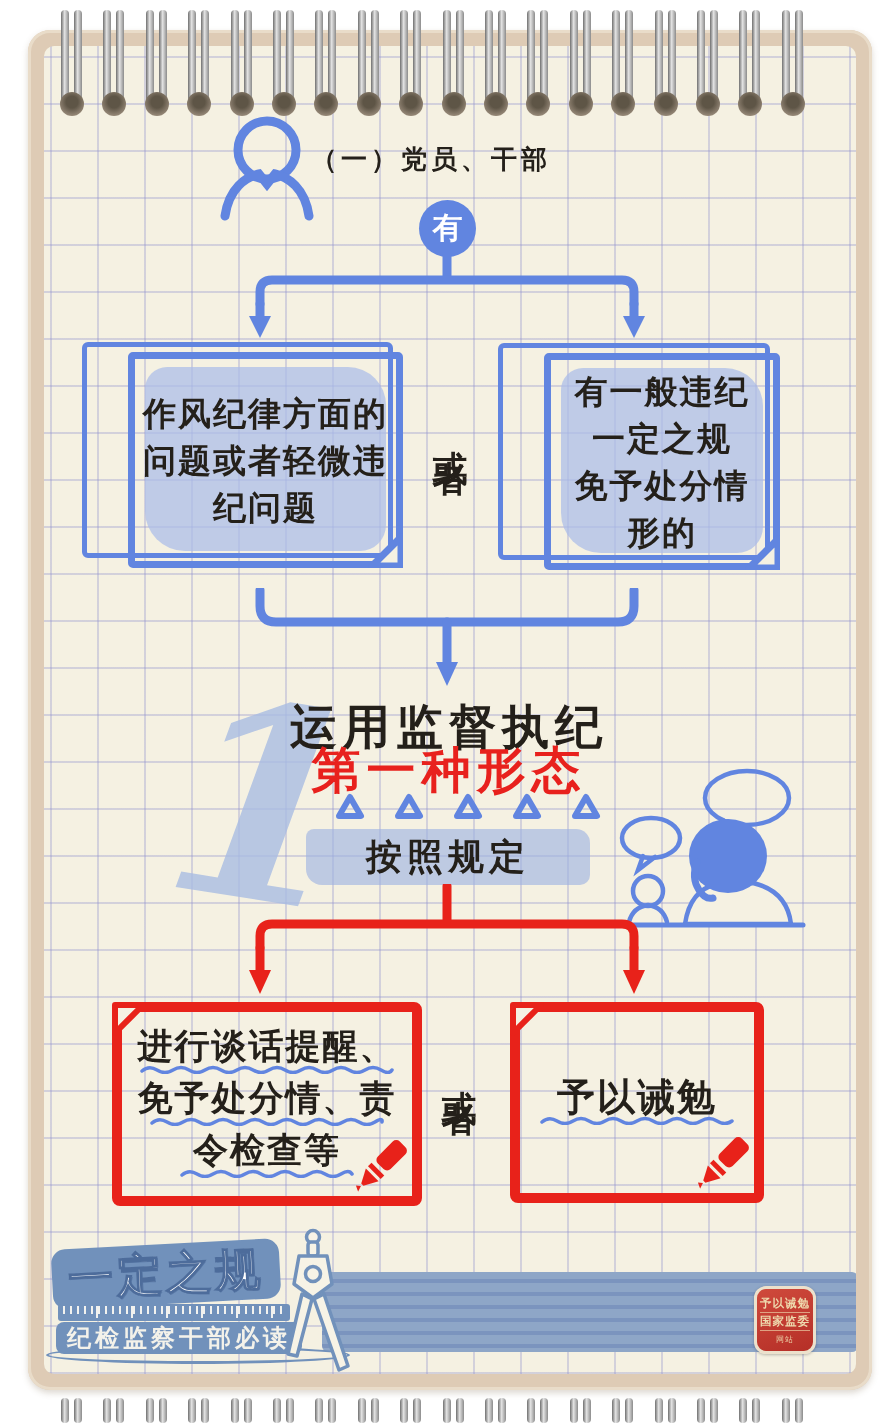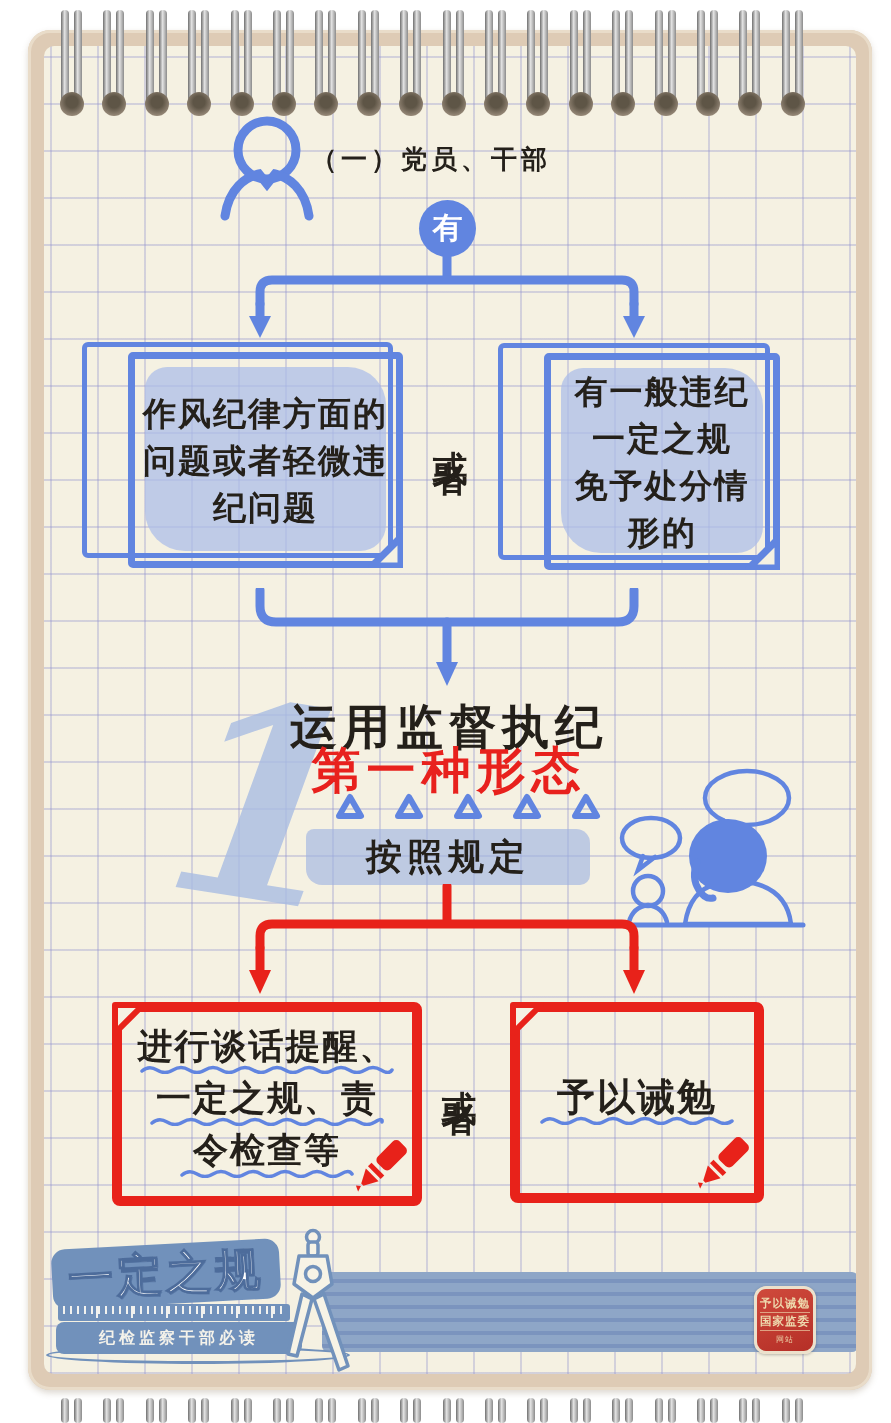--- a/index.html
+++ b/index.html
@@ -111,21 +111,21 @@
     -webkit-text-stroke:1.3px #4d6c9b;
     text-shadow:1px 1px 0 #5a7aa8; }
   .ruler { position:absolute; left:14px; top:1258px; width:232px; height:17px;
     background:#7191bb; border-radius:3px; }
   .ruler::before { content:""; position:absolute; left:5px; right:5px; top:2px; height:8px;
     background:repeating-linear-gradient(90deg,#f2f2ef 0 2px,transparent 2px 7px); }
   .ruler::after { content:""; position:absolute; left:5px; right:5px; top:2px; height:12px;
     background:repeating-linear-gradient(90deg,transparent 0 33px,#f2f2ef 33px 35px); }
   .brand-sub { position:absolute; left:12px; top:1276px; width:246px; height:32px;
     background:#7191bb; border-radius:8px; display:flex; align-items:center; justify-content:center;
-    font-size:16px; font-weight:bold; letter-spacing:4px; color:#f4f2ea; }
+    font-size:24px; font-weight:bold; letter-spacing:4px; color:#f4f2ea; }
   .compass { position:absolute; left:222px; top:1182px; }
   .seal { position:absolute; left:710px; top:1240px; width:62px; height:68px;
     background:linear-gradient(160deg,#cf4a3c,#b52f27); border:3px solid #ece1cc; border-radius:12px;
     display:flex; flex-direction:column; align-items:center; justify-content:center;
     z-index:5; box-shadow:0 1px 3px rgba(0,0,0,.25); }
   .seal .s1 { font-size:11.5px; font-weight:bold; color:#eed9ad; letter-spacing:1px;
     border-bottom:1px solid rgba(238,217,173,.65); padding-bottom:1px; margin-bottom:1px; }
   .seal .s3 { font-size:8px; color:#eed9ad; opacity:.9; margin-top:2px; letter-spacing:1px; }
 </style>
 </head>
@@ -238,21 +238,21 @@
 
     <div class="red-note red-left">
       <svg class="fold-tl" width="34" height="34" viewBox="0 0 34 34">
         <path d="M3 3 L31 3 L3 31 Z" fill="#f5f1e2" stroke="#e8221a" stroke-width="6" stroke-linejoin="round"></path>
       </svg>
       <div class="rtxt">
         <div class="rline">进行谈话提醒、</div>
         <svg class="wave" width="256" height="10" viewBox="0 0 256 10">
             <path d="M3 7 Q10 1 18 6 T 34 6 T 50 6 T 66 6 T 82 6 T 98 6 T 114 6 T 130 6 T 146 6 T 162 6 T 178 6 T 194 6 T 210 6 T 226 6 T 242 6 T 253 6" fill="none" stroke="#6185e0" stroke-width="3.5" stroke-linecap="round"></path>
           </svg>
-        <div class="rline">一定之规、责</div>
+        <div class="rline">免予处分情、责</div>
         <svg class="wave" width="236" height="10" viewBox="0 0 236 10">
             <path d="M3 7 Q10 1 18 6 T 34 6 T 50 6 T 66 6 T 82 6 T 98 6 T 114 6 T 130 6 T 146 6 T 162 6 T 178 6 T 194 6 T 210 6 T 226 6 T 233 6" fill="none" stroke="#6185e0" stroke-width="3.5" stroke-linecap="round"></path>
           </svg>
         <div class="rline">令检查等</div>
         <svg class="wave" width="176" height="10" viewBox="0 0 176 10">
             <path d="M3 7 Q10 1 18 6 T 34 6 T 50 6 T 66 6 T 82 6 T 98 6 T 114 6 T 130 6 T 146 6 T 162 6 T 173 6" fill="none" stroke="#6185e0" stroke-width="3.5" stroke-linecap="round"></path>
           </svg>
       </div>
       <svg class="pen" width="60" height="66" viewBox="0 0 60 66">
         <g fill="#e8221a">

